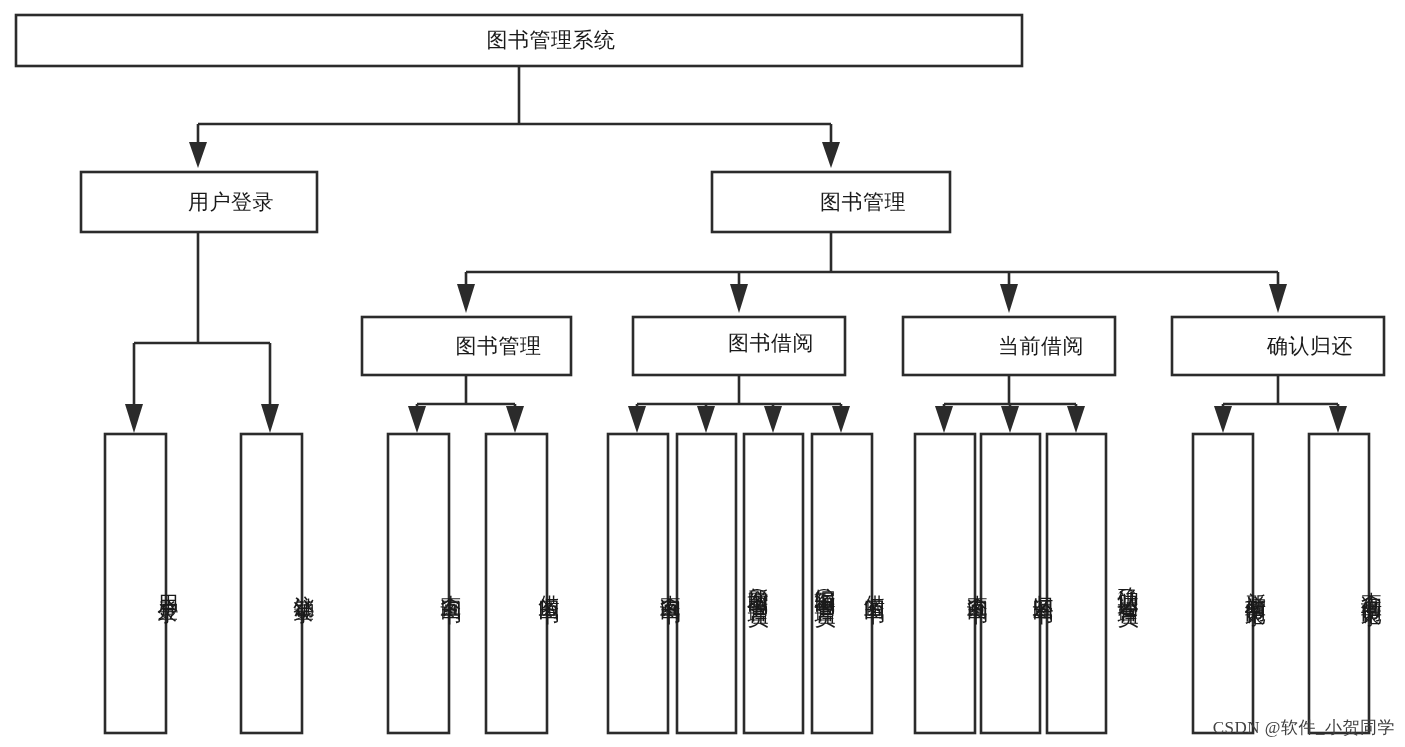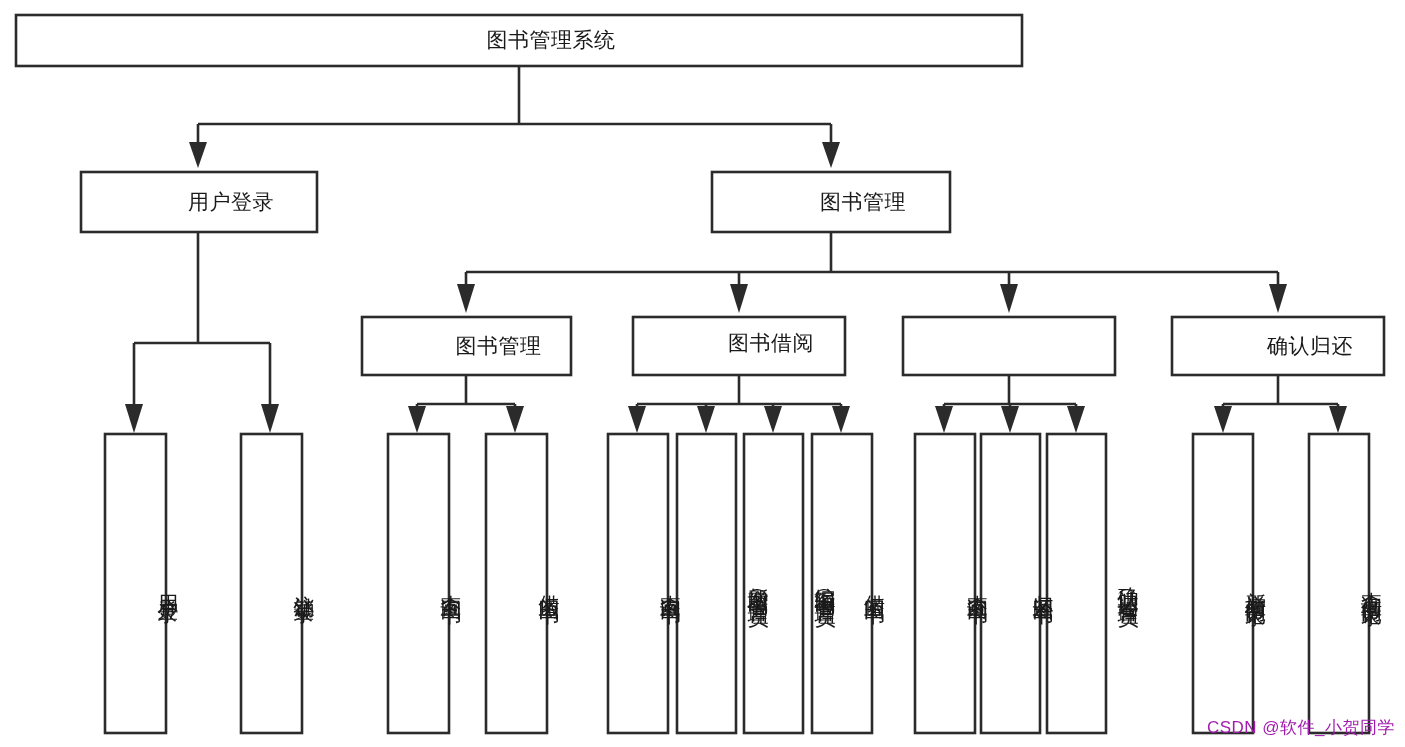--- a/index.html
+++ b/index.html
@@ -65,24 +65,24 @@
     letter-spacing: 3px;
     line-height: 1;
     align-items: center;
     justify-content: center;
   }
   .watermark {
     position: absolute;
     right: 10px;
     bottom: 8px;
     font-size: 17px;
-    color: #a21caf;
+    color: #404040;
     letter-spacing: 0.5px;
     white-space: nowrap;
-    font-family: Liberation Sans, sans-serif;
+    font-family: Liberation Serif, serif;
   }
 </style>
 </head>
 <body>
 
 <div id="diagram-root">
 
   <svg class="diagram-canvas" viewBox="0 0 1405 747" xmlns="http://www.w3.org/2000/svg">
 
     <g>
@@ -193,20 +193,21 @@
     <rect class="node-box" x="1309" y="434" width="60" height="299"></rect>
   </svg>
 
   <div class="node-label horiz" style="left:16px; top:15px; width:1006px; height:51px;">图书管理系统</div>
 
   <div class="node-label horiz" style="left:81px; top:172px; width:236px; height:60px;">用户登录</div>
   <div class="node-label horiz" style="left:712px; top:172px; width:238px; height:60px;">图书管理</div>
 
   <div class="node-label horiz" style="left:362px; top:317px; width:209px; height:58px;">图书管理</div>
   <div class="node-label horiz" style="left:633px; top:317px; width:212px; height:52px;">图书借阅</div>
+  <div class="node-label horiz" style="left:903px; top:317px; width:212px; height:58px;">当前借阅</div>
   <div class="node-label horiz" style="left:1172px; top:317px; width:212px; height:58px;">确认归还</div>
 
   <div class="node-label vert" style="left:105px; top:434px; width:61px; height:299px;">用户登录</div>
   <div class="node-label vert" style="left:241px; top:434px; width:61px; height:299px;">注销登录</div>
 
   <div class="node-label vert" style="left:388px; top:434px; width:61px; height:299px;">查询图书</div>
   <div class="node-label vert" style="left:486px; top:434px; width:61px; height:299px;">借阅图书</div>
 
   <div class="node-label vert" style="left:608px; top:434px; width:60px; height:299px;">查询图书</div>
   <div class="node-label vert" style="left:677px; top:434px; width:59px; height:299px; align-items:flex-start;">新增图书（管理员）</div>

